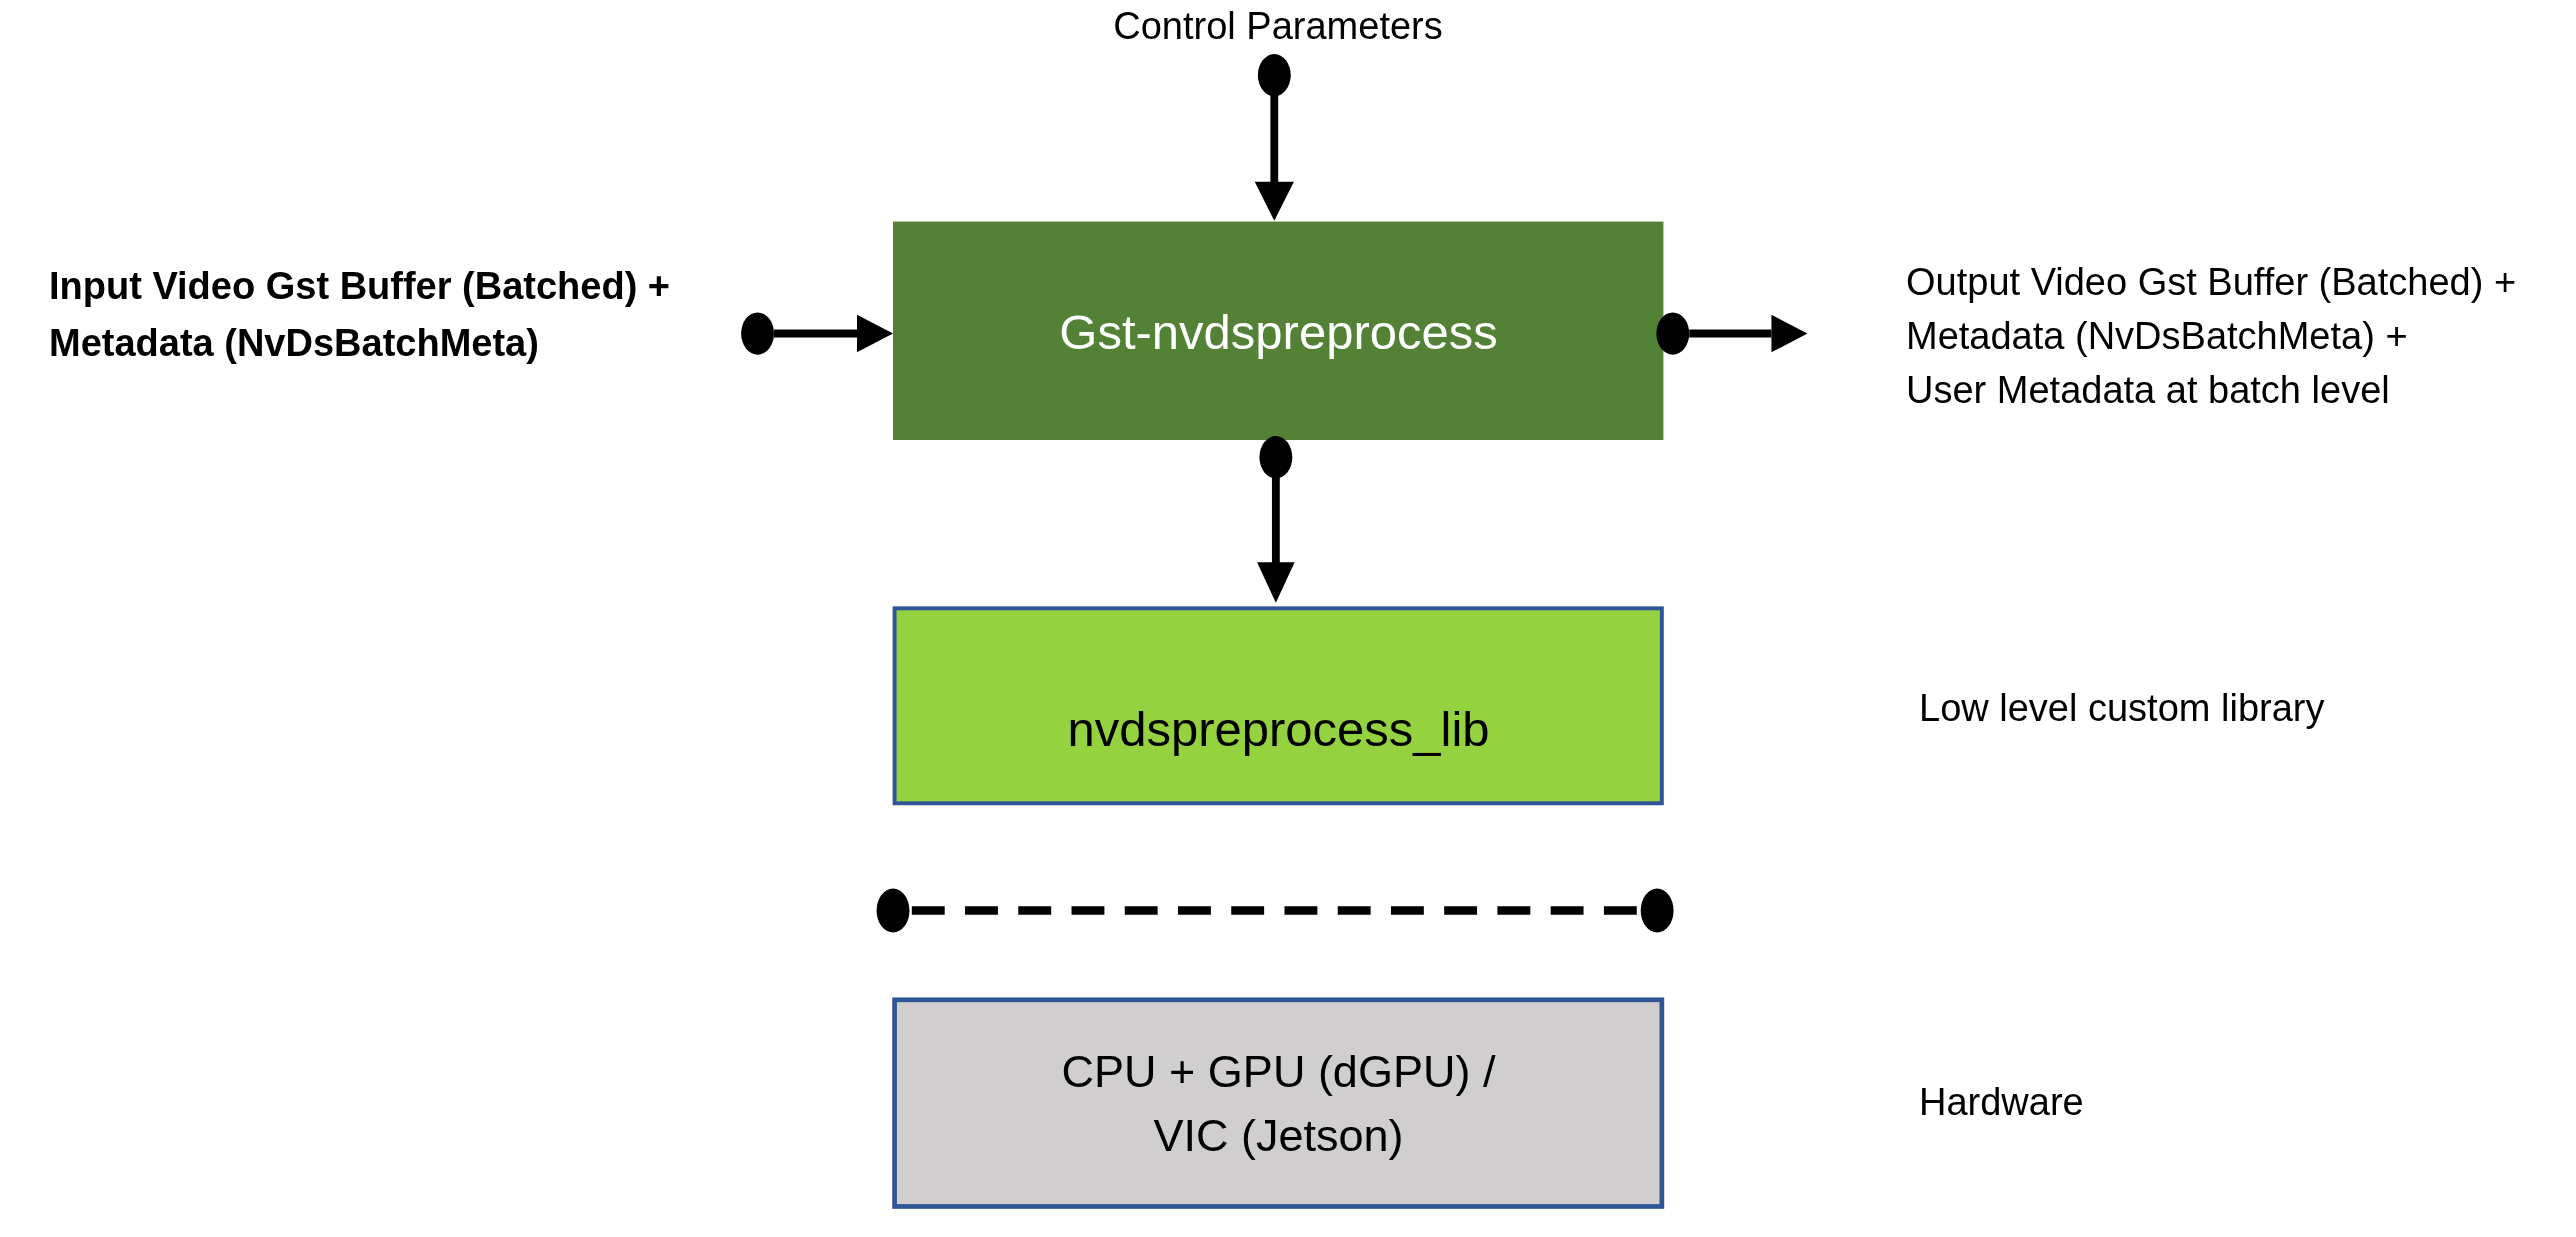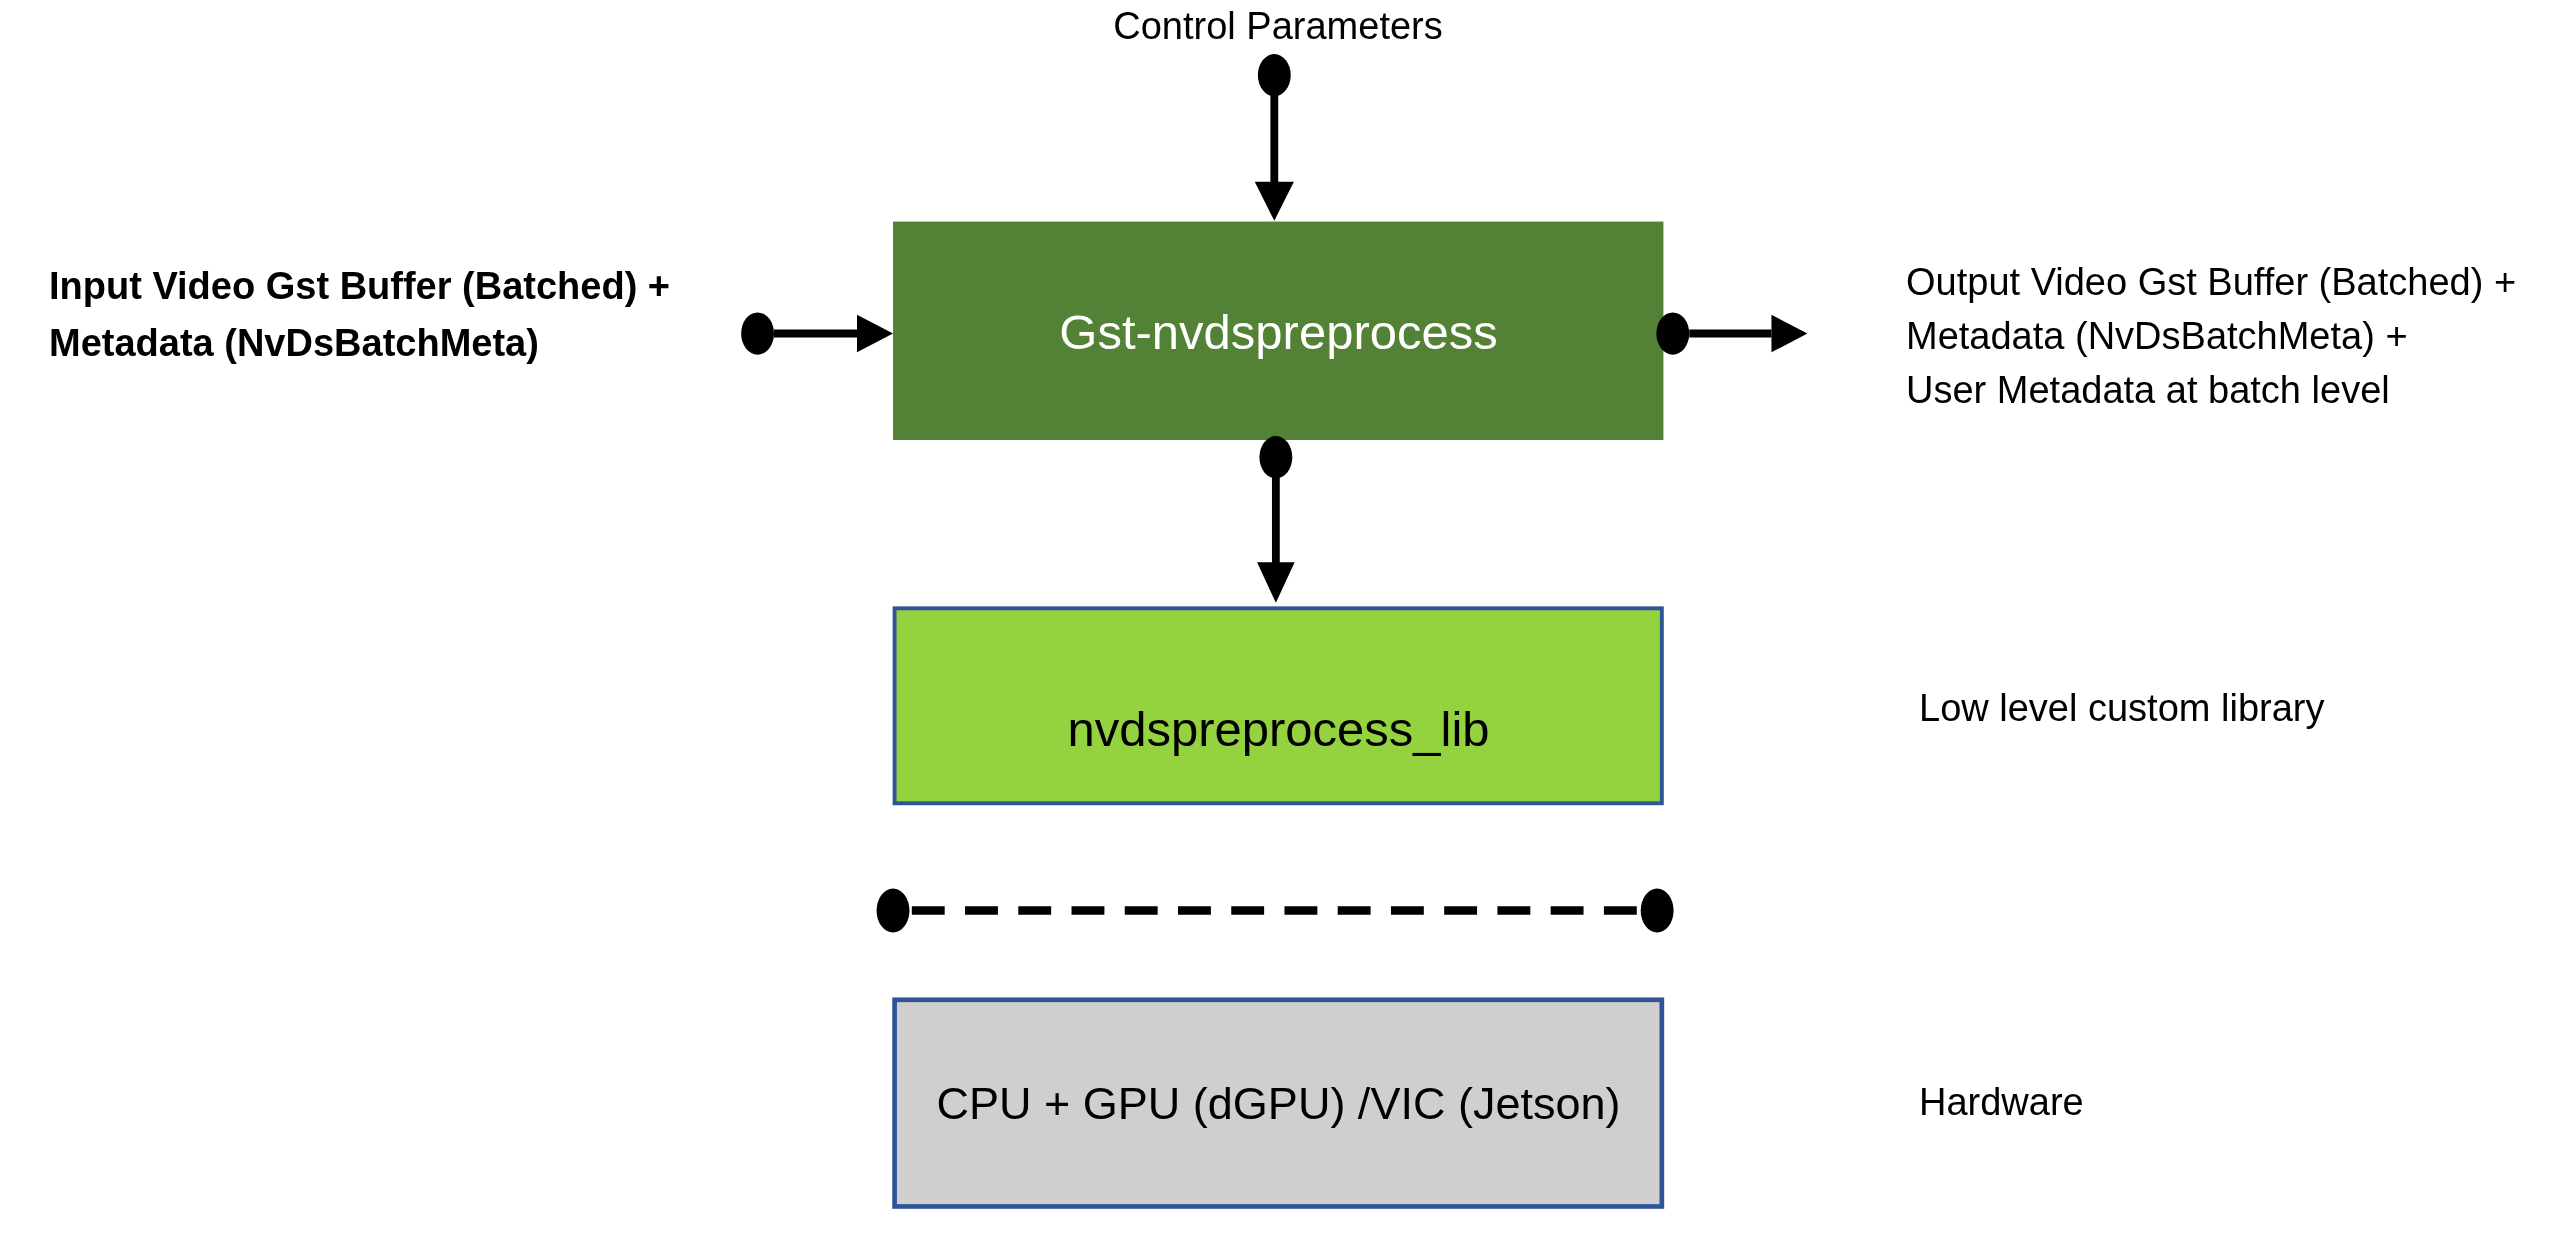--- a/index.html
+++ b/index.html
@@ -32,21 +32,21 @@
   .plugin-label {
     left: 893px; top: 222px; width: 771px; height: 219px;
     font-size: 49px; color: var(--plugin-box-text, #ffffff);
   }
   .lib-label {
     left: 893px; top: 607px; width: 771px; height: 244px;
     font-size: 49px;
   }
   .hw-label {
     left: 893px; top: 999px; width: 771px; height: 210px;
-    flex-direction: row;
+    flex-direction: column;
     font-size: 45px; line-height: 64px;
   }
   .input-ann {
     left: 49px; top: 258px;
     font-size: 38px; line-height: 57px; font-weight: bold;
   }
   .output-ann {
     left: 1906px; top: 255px;
     font-size: 38px; line-height: 54px;
   }

